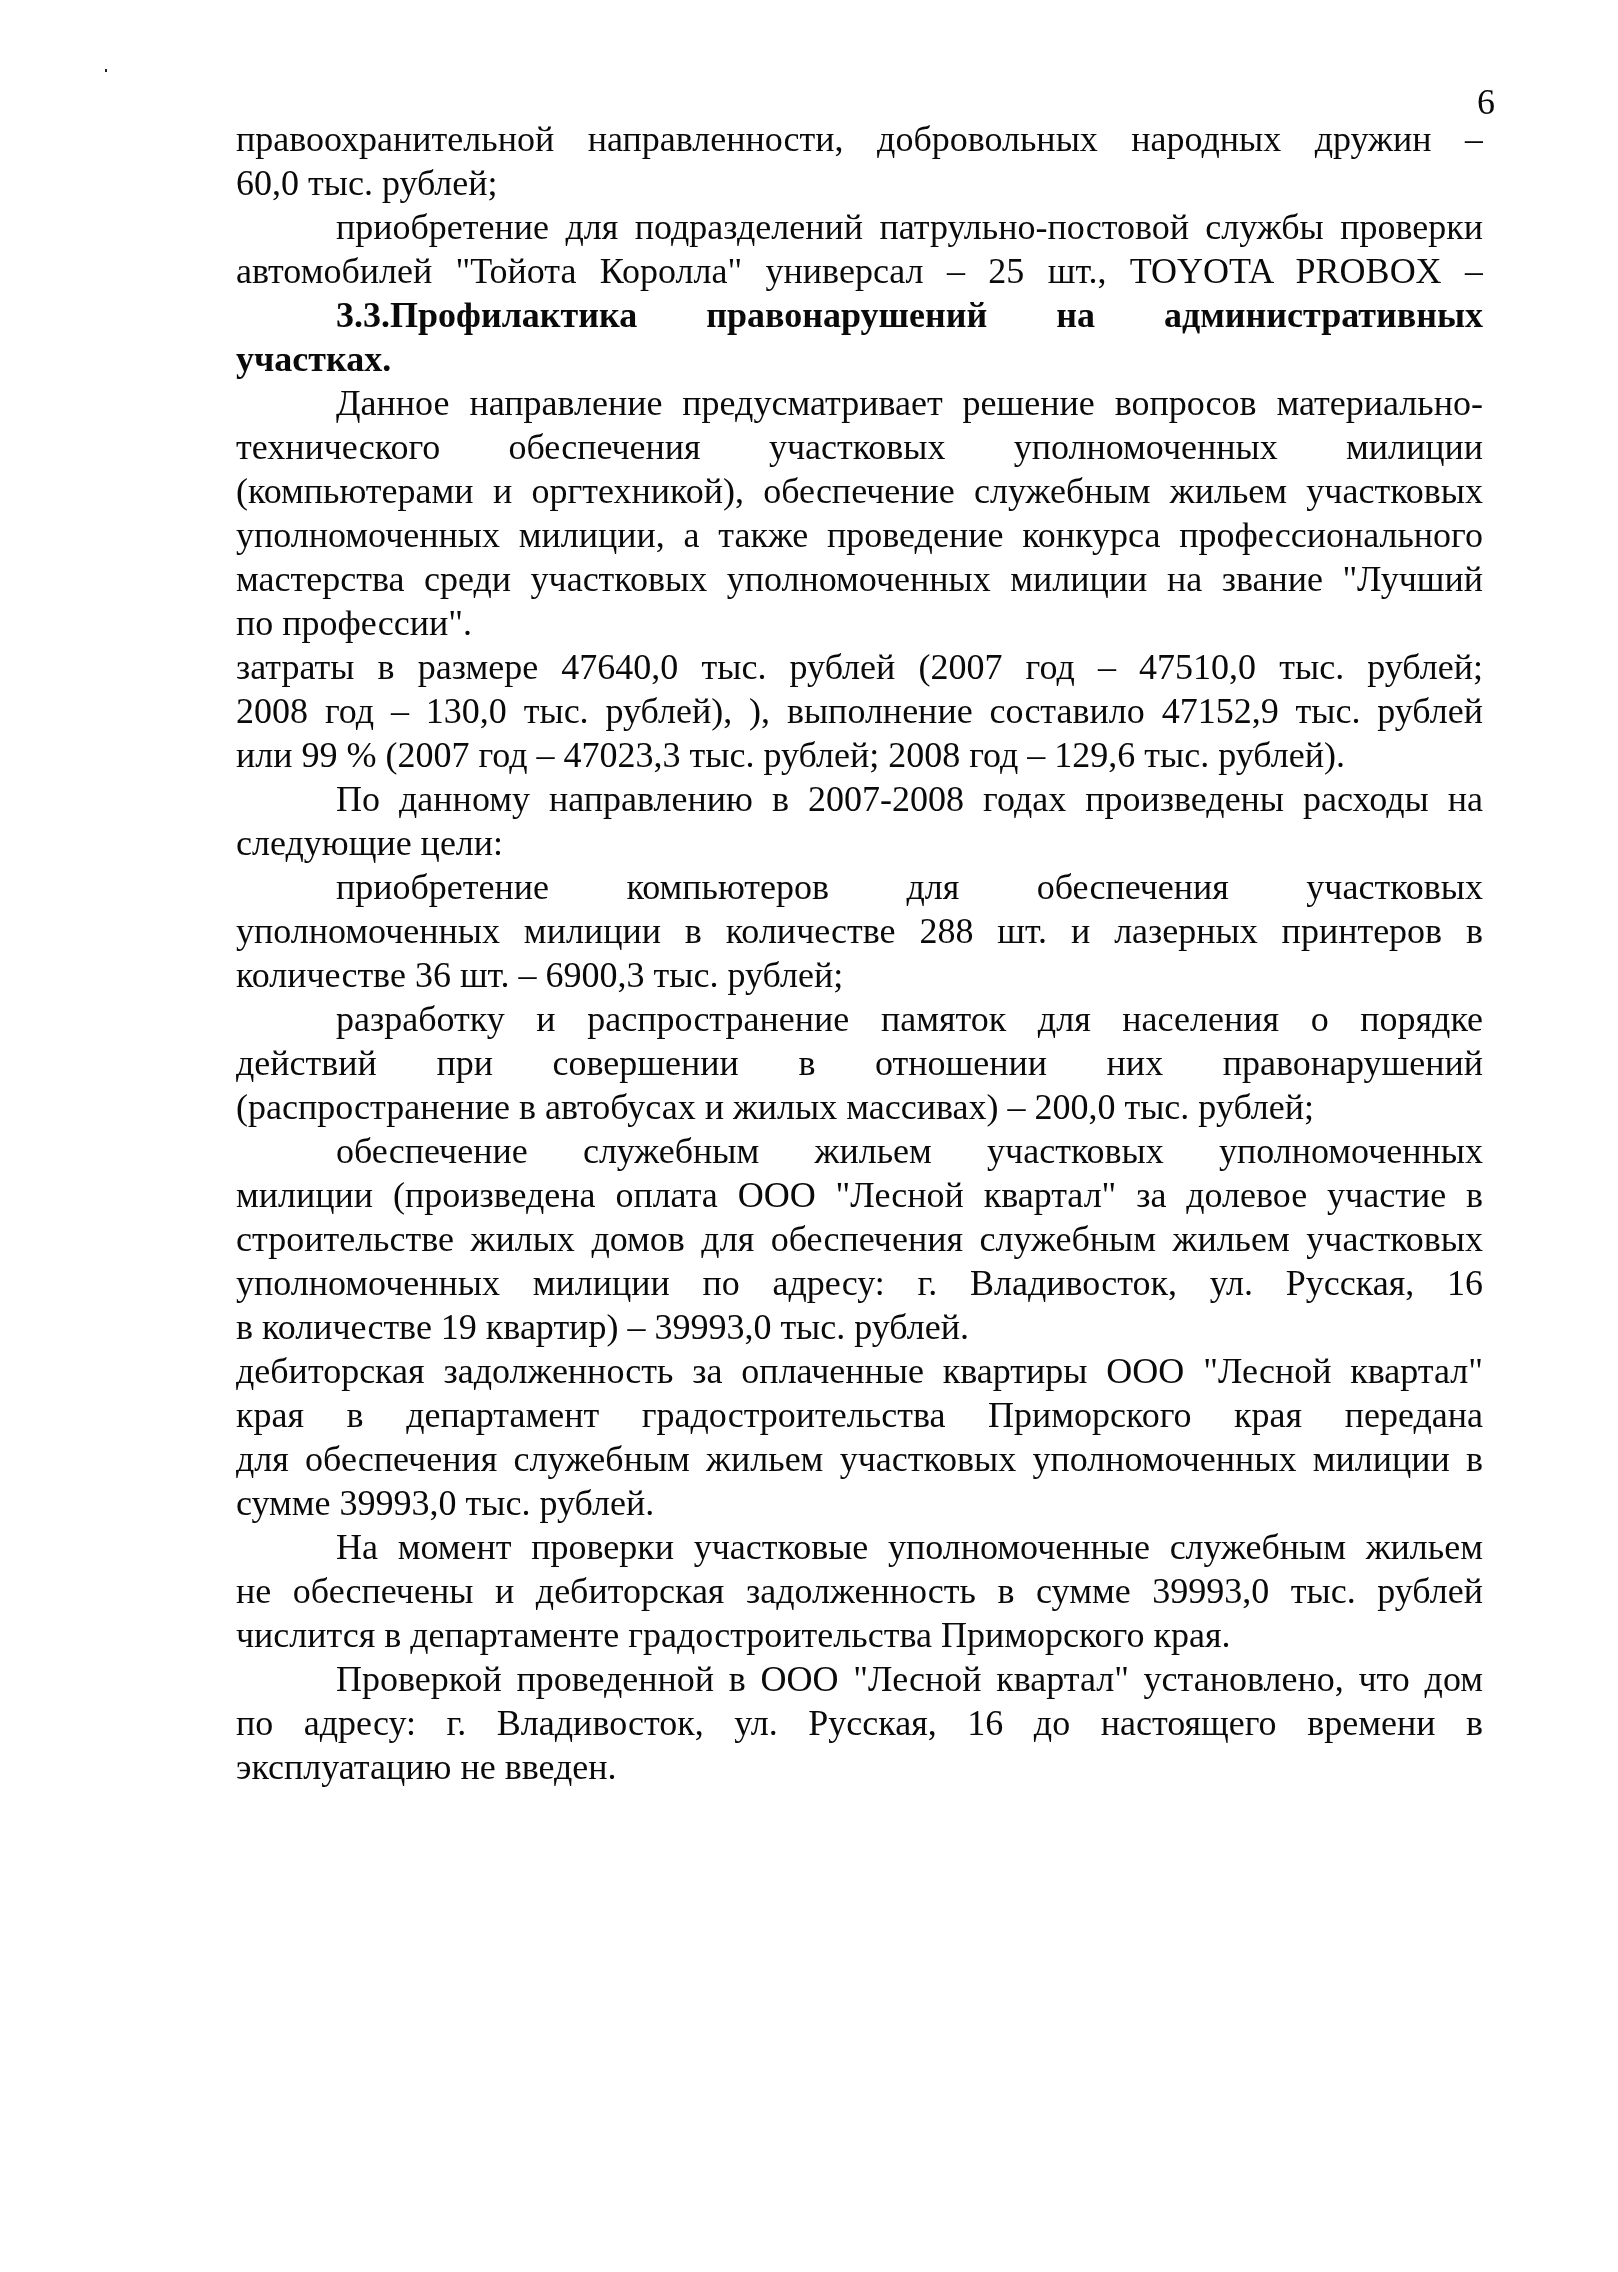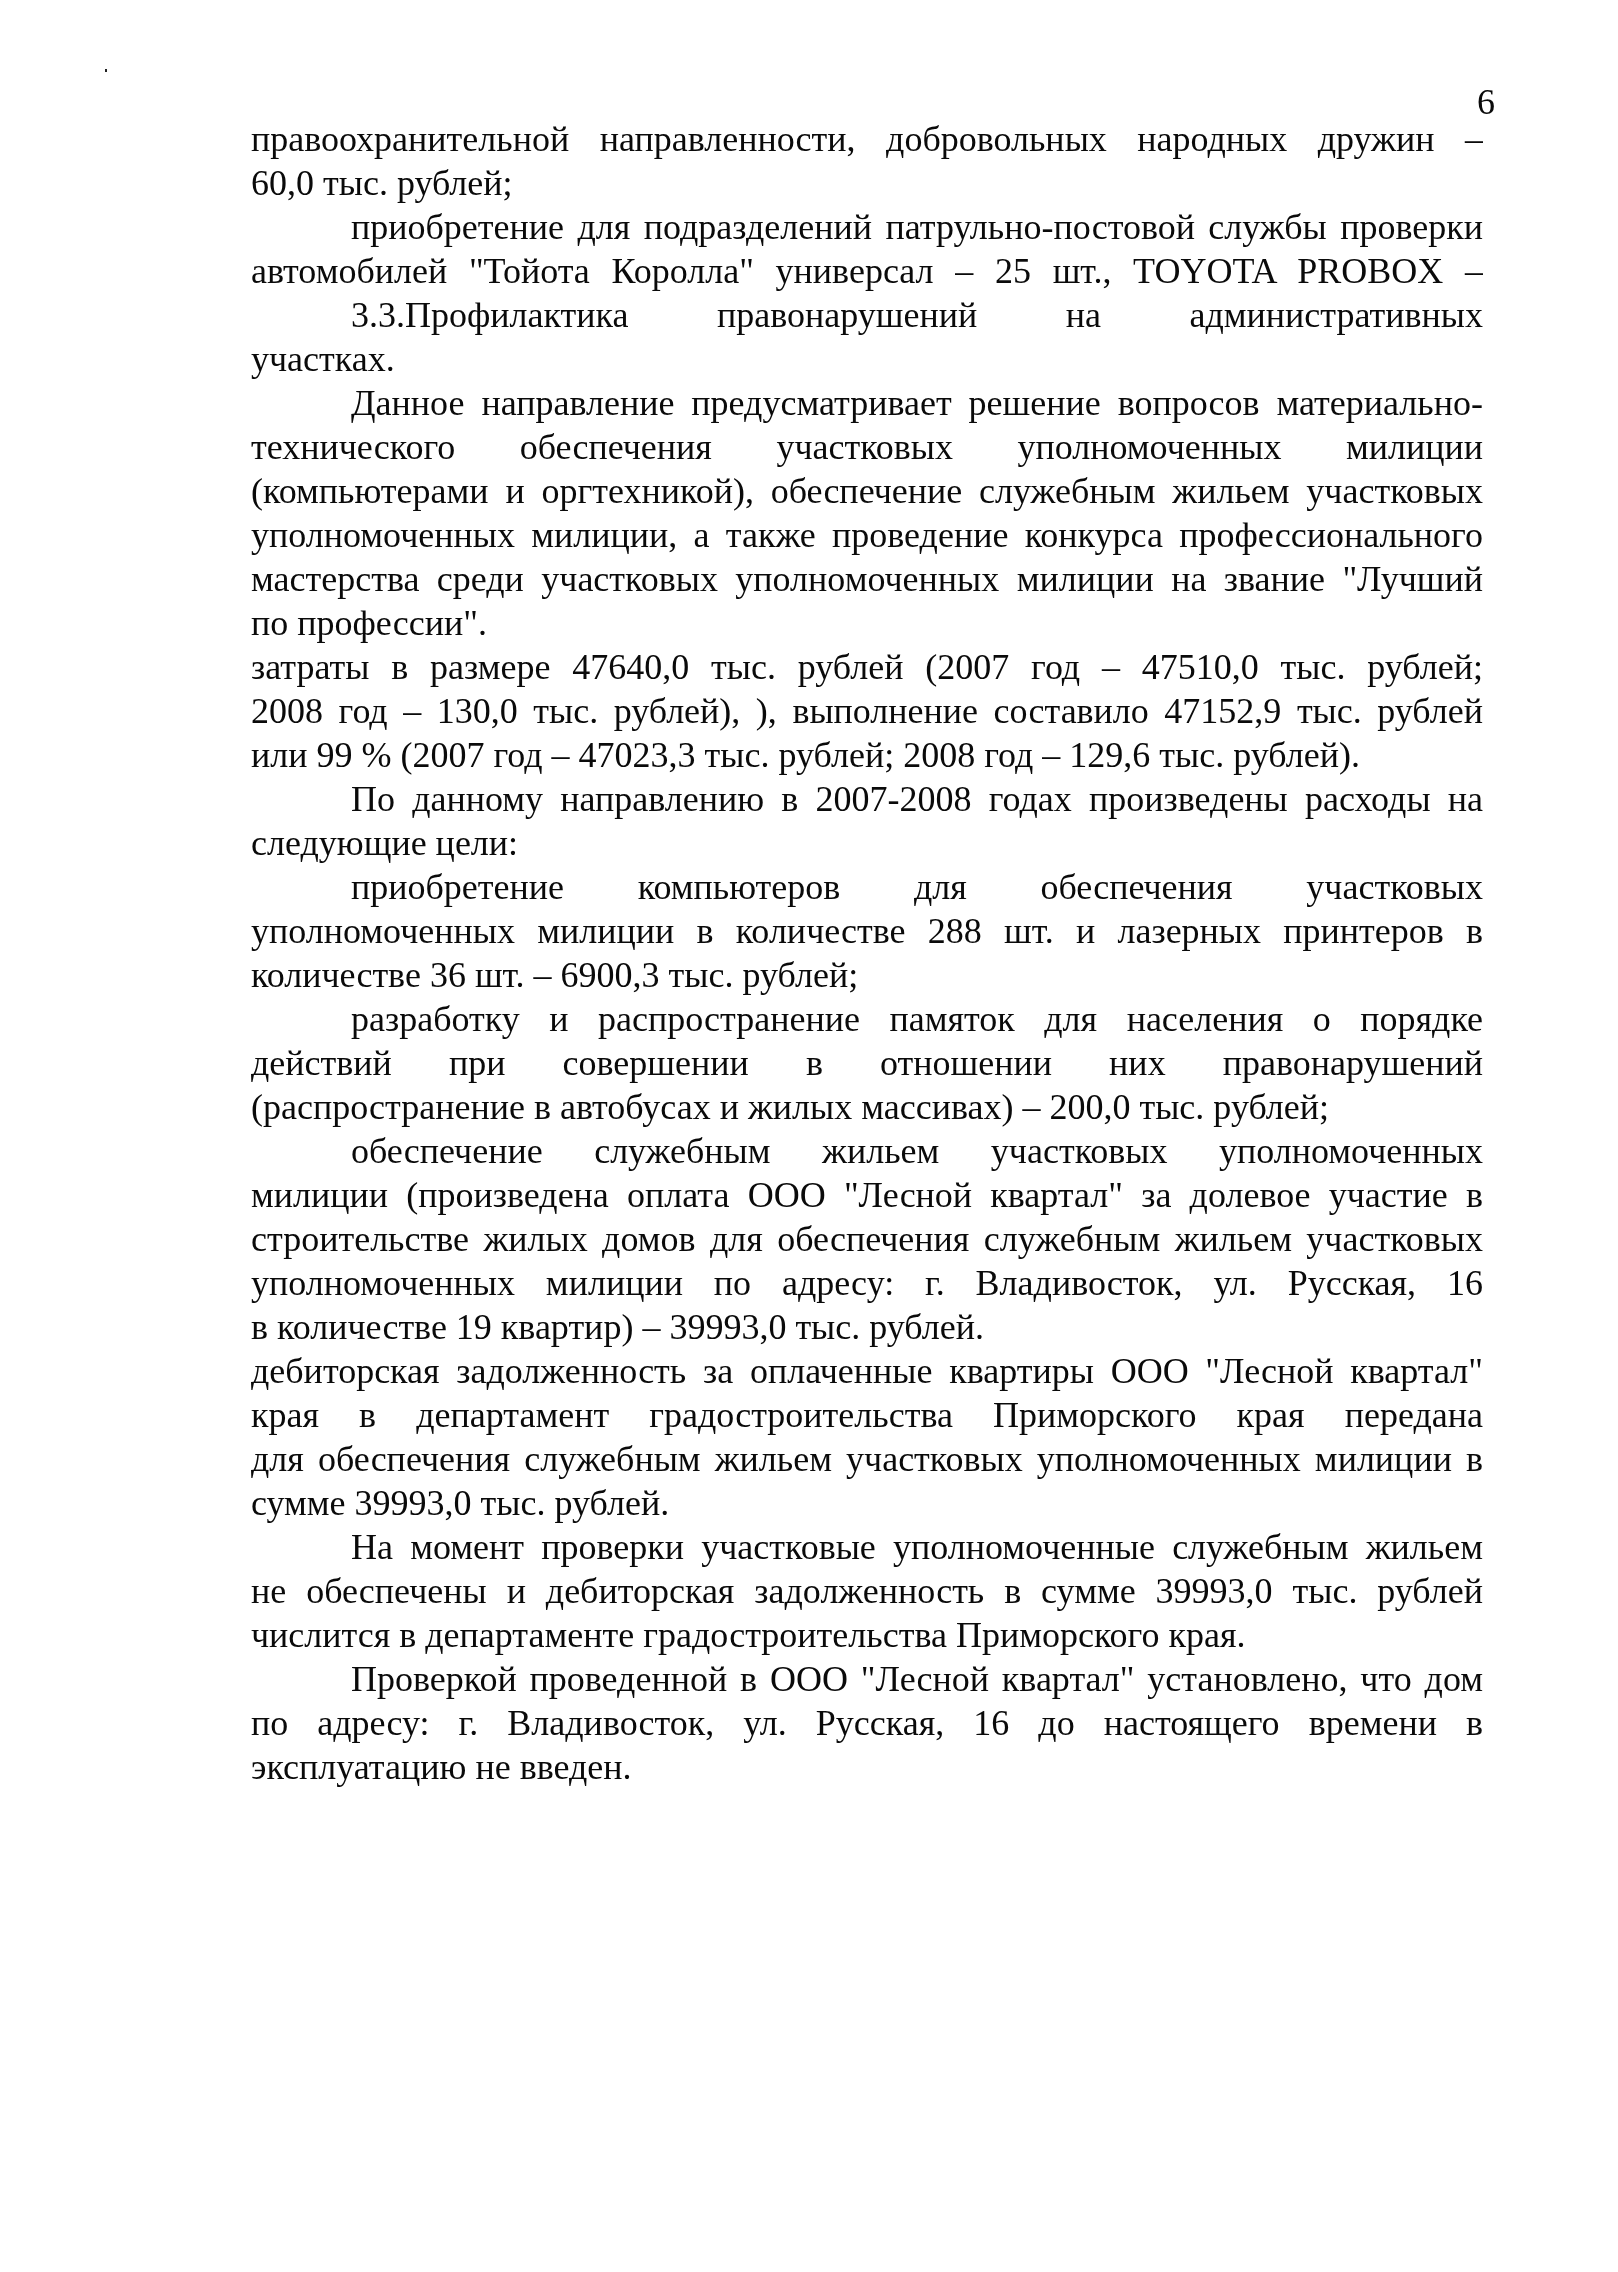--- a/index.html
+++ b/index.html
@@ -11,24 +11,24 @@
   }
   .speck { position: absolute; left: 105px; top: 69px; width: 1.9px; height: 2.6px; background: #222; }
   .page-number {
     position: absolute; left: 1477px; top: 83px;
     font-size: 36px; line-height: 39px;
   }
   .body-text {
     position: absolute; left: 236px; top: 117px; width: 1247px;
     font-size: 36px; line-height: 44px;
   }
-  .line { display: block; white-space: nowrap; height: 44px; margin-left: 15px; }
+  .line { display: block; white-space: nowrap; height: 44px; }
   .line.j { text-align: justify; text-align-last: justify; white-space: normal; overflow: hidden; }
   .line.first { padding-left: 100px; }
-  .bold { font-weight: normal; }
+  .bold { font-weight: bold; }
 </style>
 </head>
 <body>
 
 <div class="page">
   <div class="speck"></div>
   <div class="page-number">6</div>
   <div class="body-text" id="body-text">
       <div class="para">
         <span class="line j">правоохранительной направленности, добровольных народных дружин –</span>

